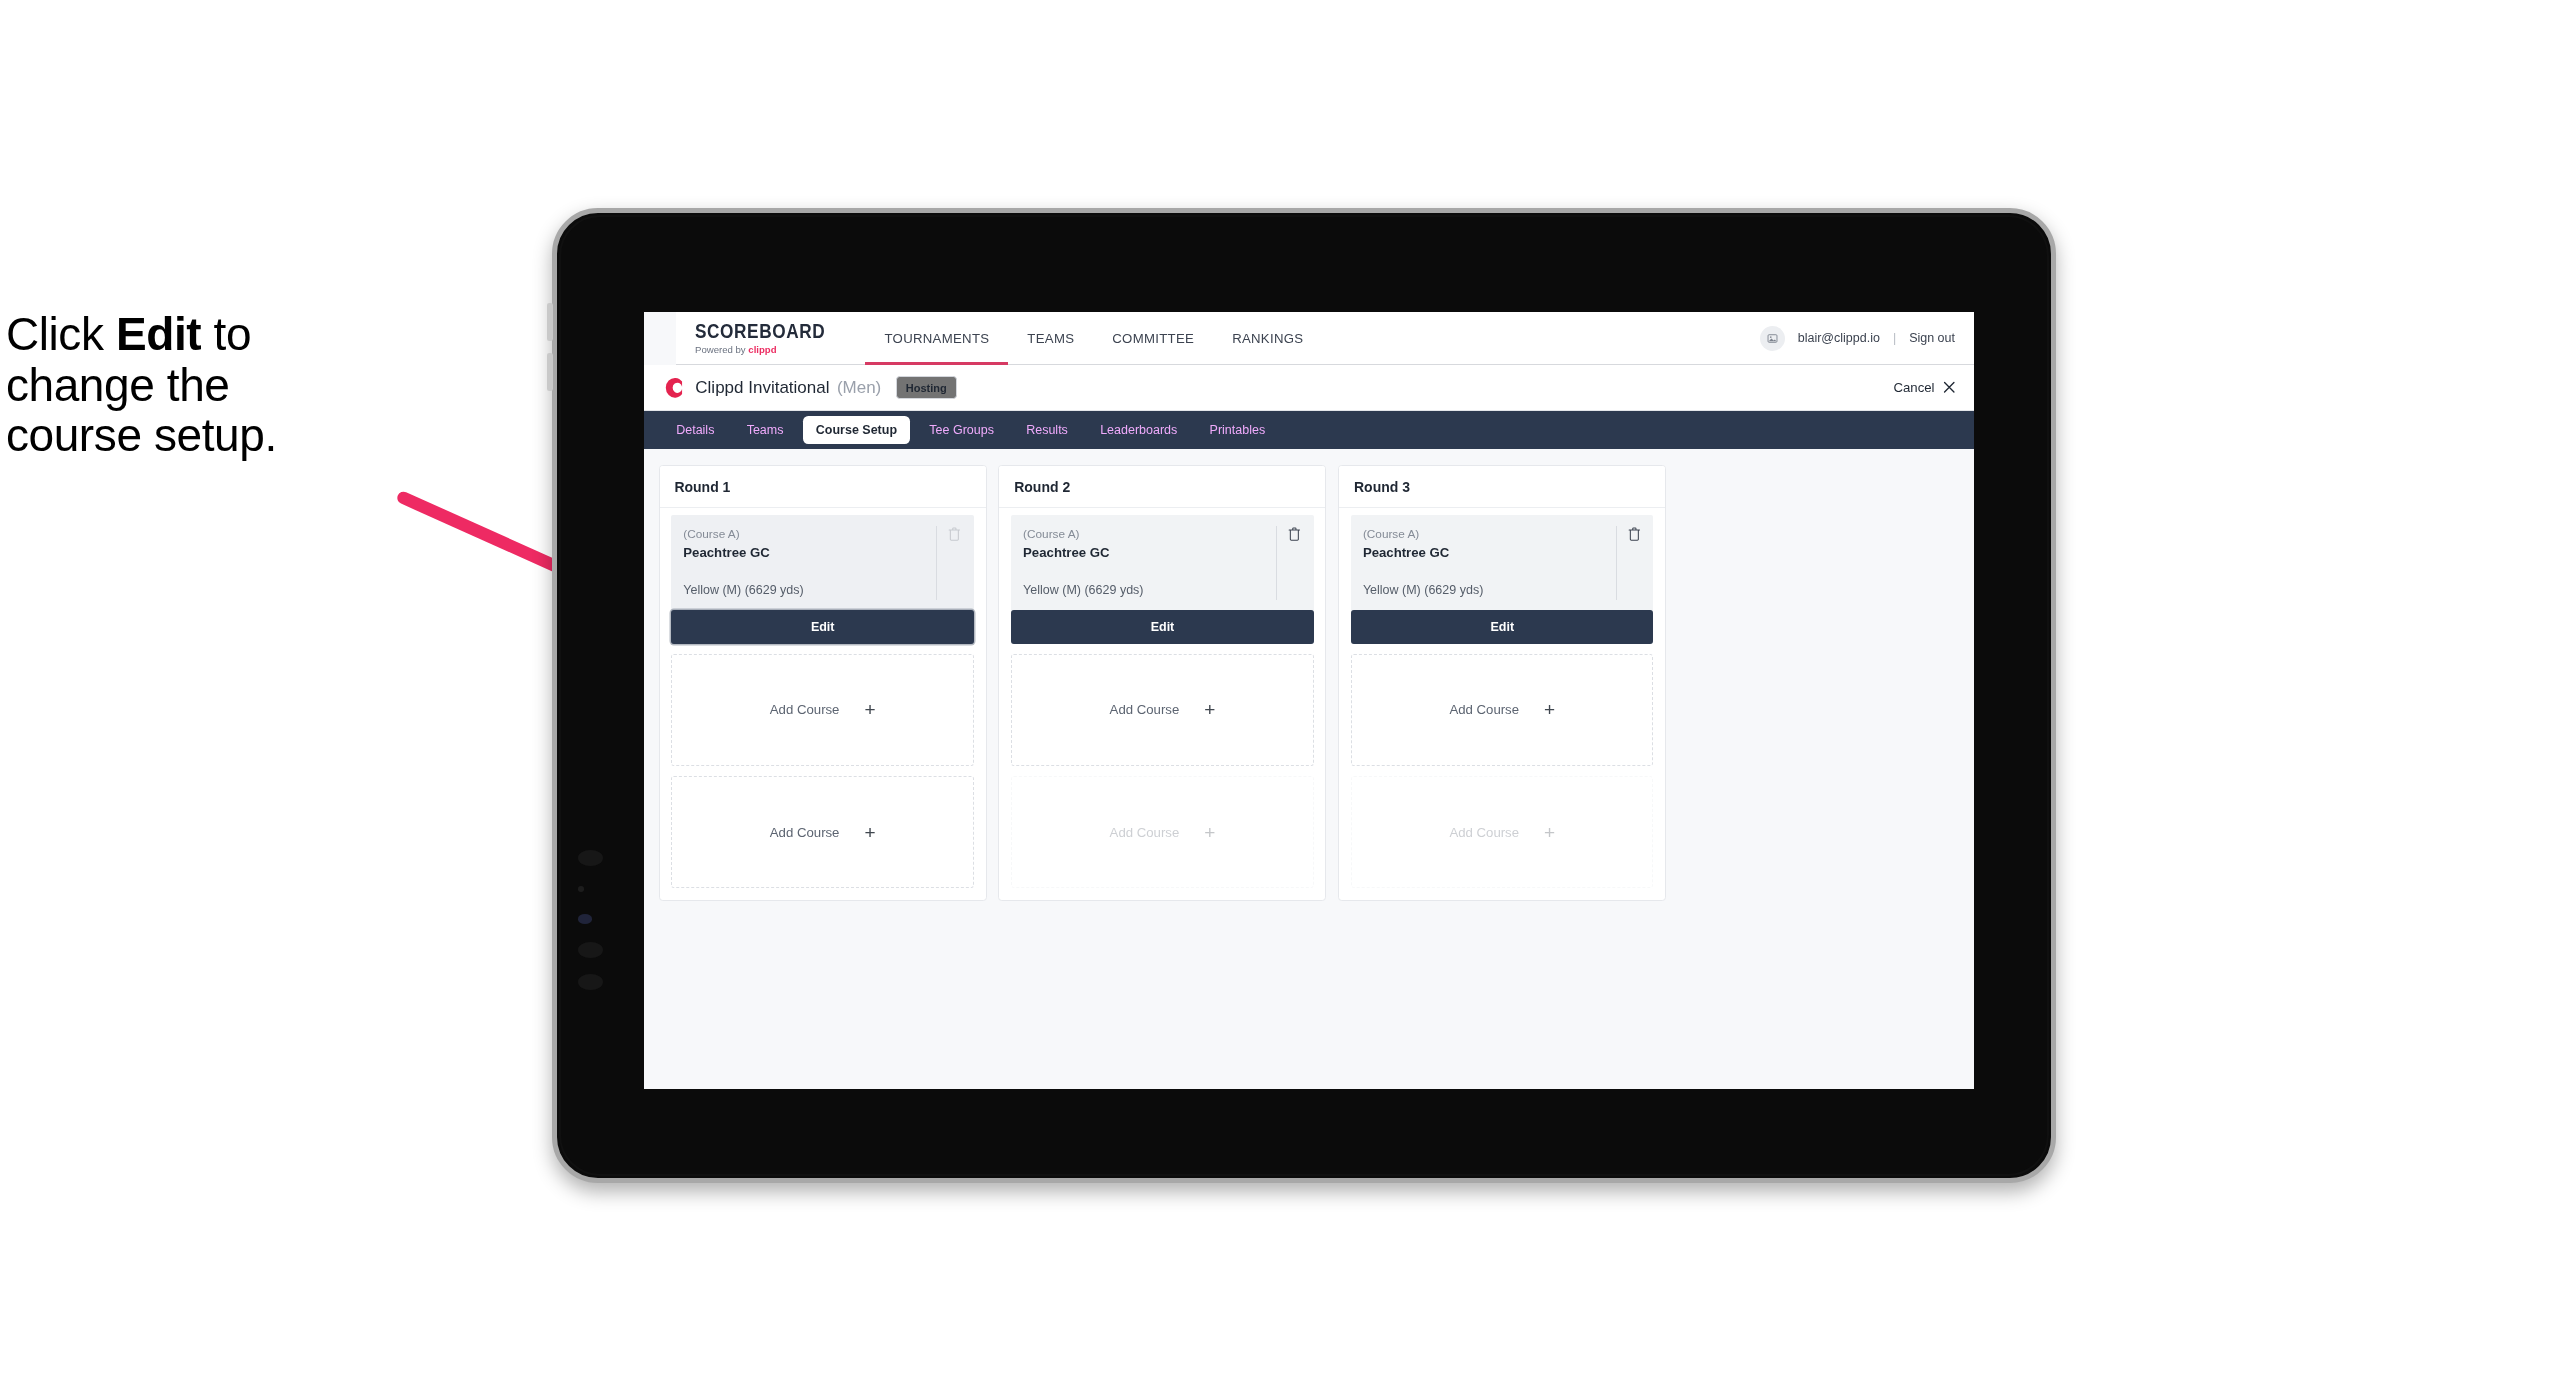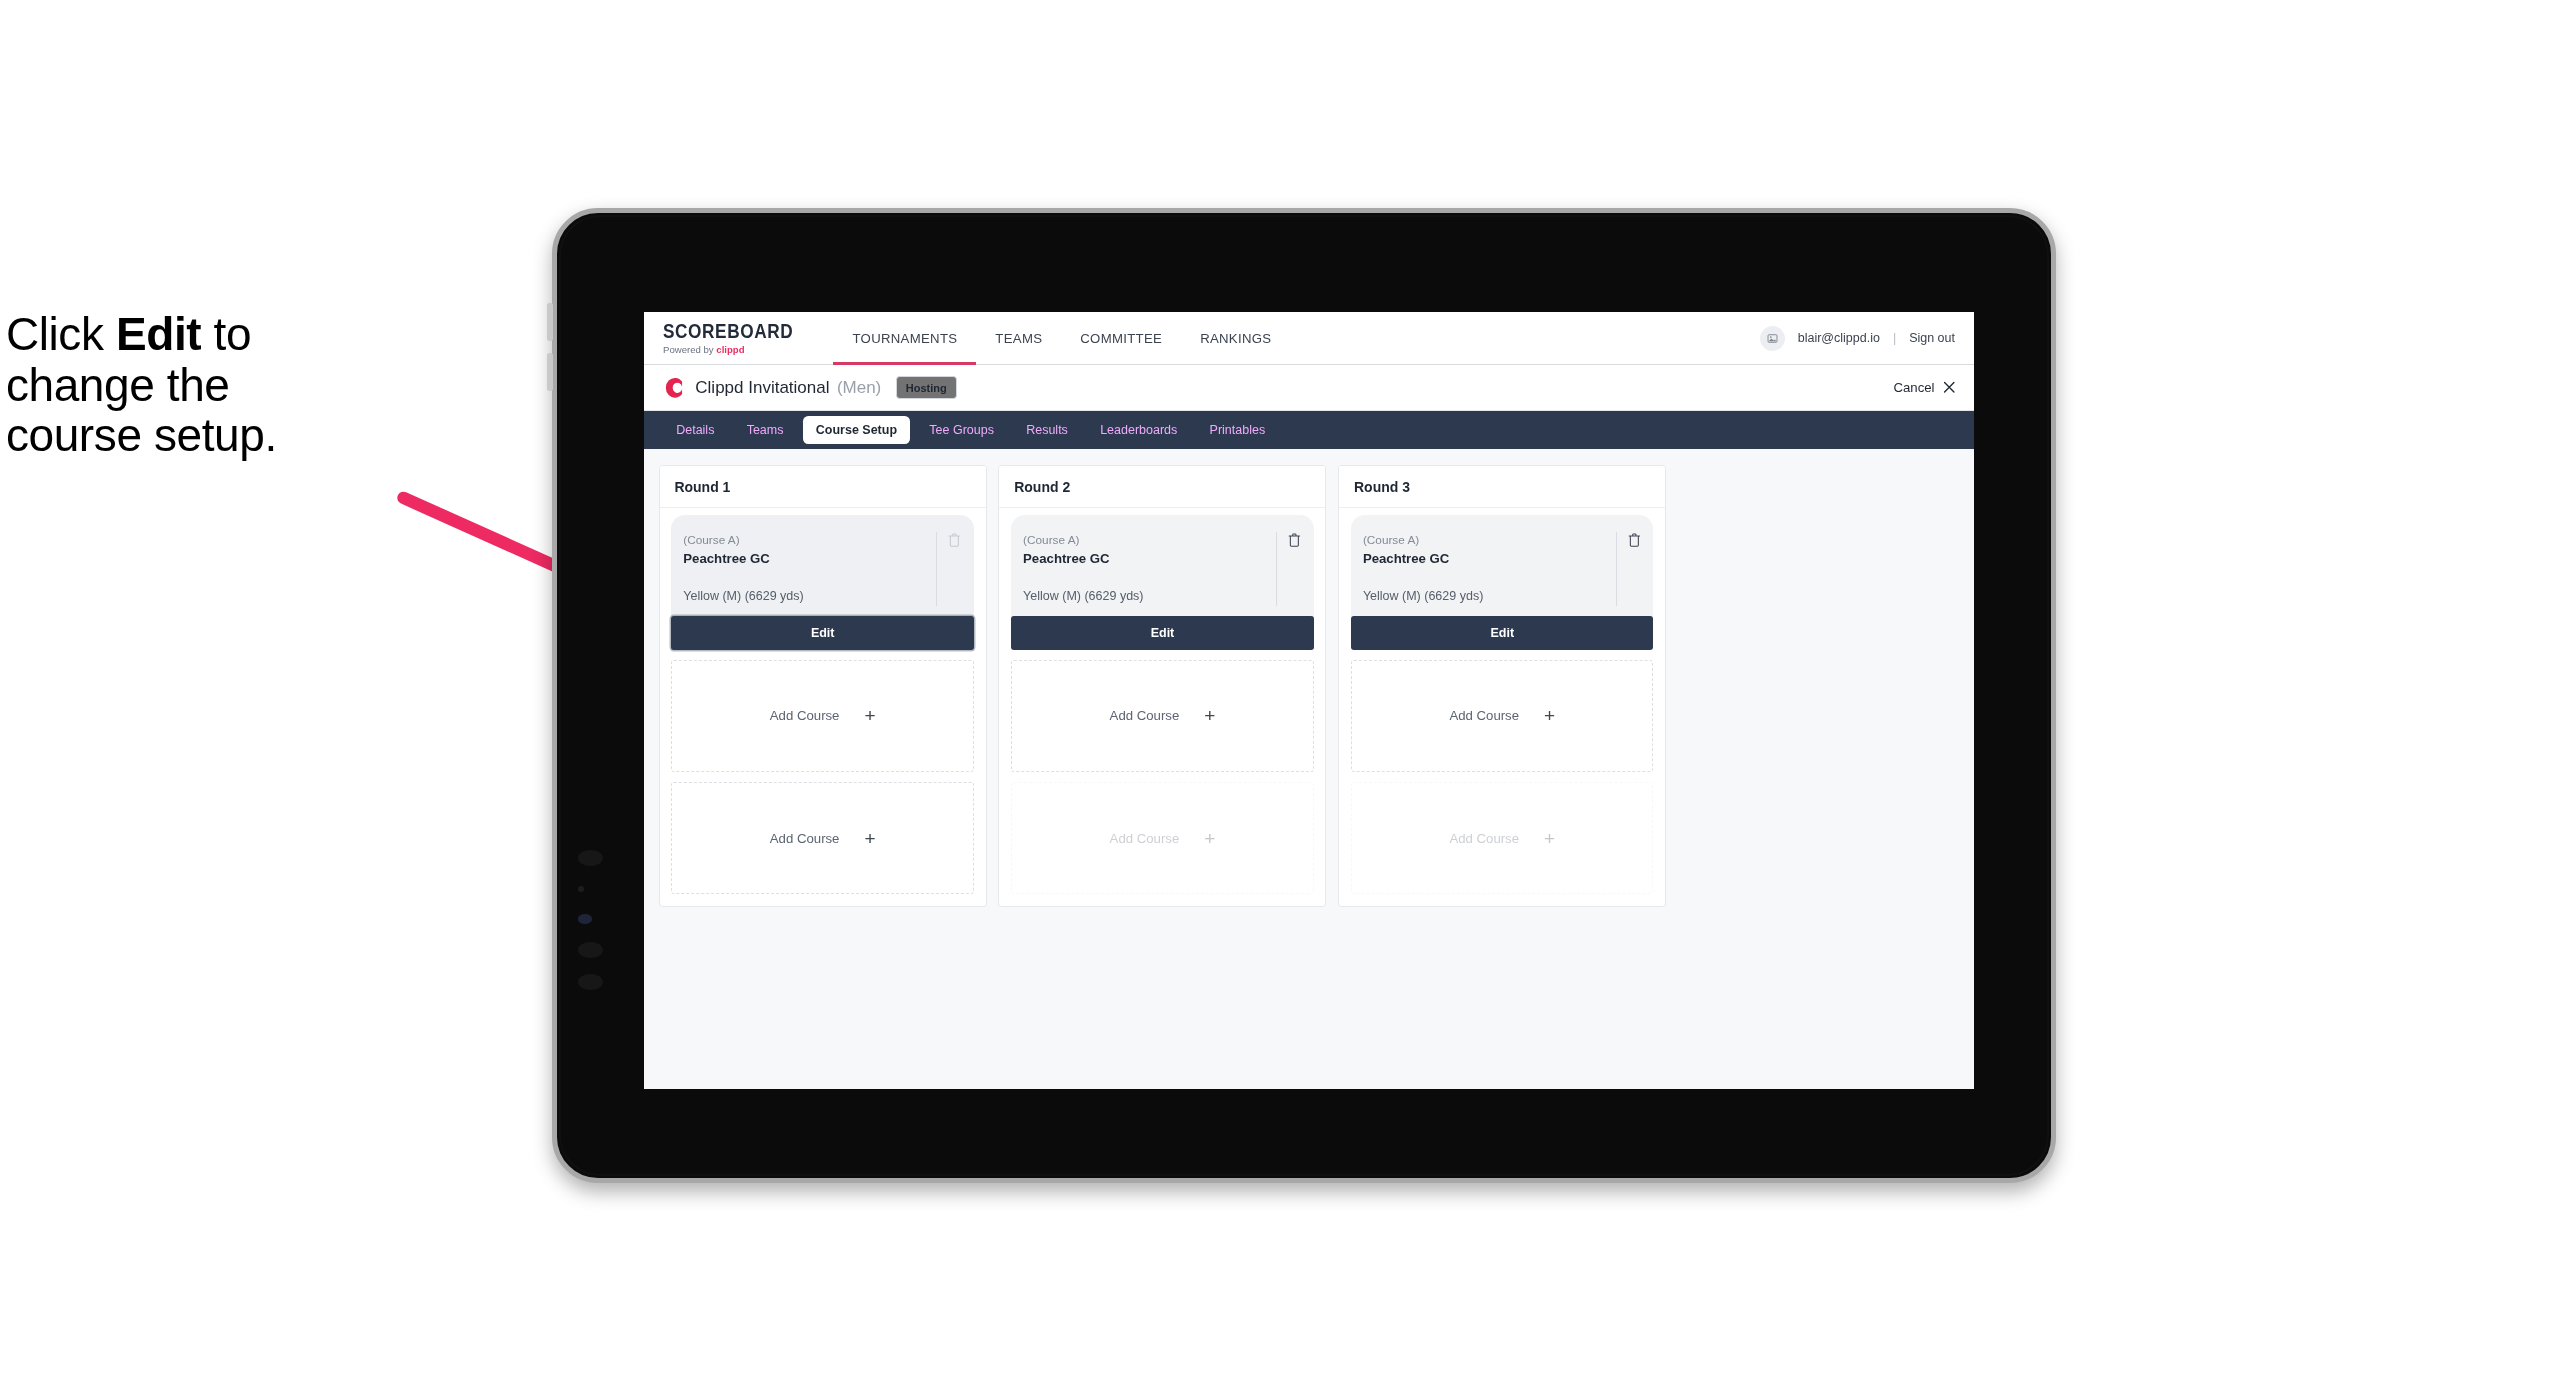--- a/index.html
+++ b/index.html
@@ -96,20 +96,21 @@
   }
 
   
   .topbar {
     height: 53px;
     background: #ffffff;
     display: flex;
     align-items: stretch;
     border-bottom: 0.7px solid #d7d9dd;
     position: relative;
+    margin-left: 32px;
   }
   .brand {
     display: flex;
     flex-direction: column;
     justify-content: center;
     padding: 0 19px 0 19px;
     min-width: 140px;
   }
   .brand-title {
     font-size: 20px;
@@ -265,22 +266,22 @@
     font-weight: bold;
     color: #1f2733;
     border-bottom: 0.7px solid #eceef1;
     background: #ffffff;
   }
   .round-body { padding: 7.4px 11.8px 11.8px 11.8px; }
 
   
   .course-card {
     background: #f1f3f5;
-    border-radius: 14px;
-    padding: 17px 0 0 0;
+    border-radius: 2px;
+    padding: 11px 0 0 0;
     margin-bottom: 10.3px;
   }
   .course-top {
     display: flex;
     align-items: flex-start;
     padding: 0 11.8px;
   }
   .course-meta { flex: 1 1 auto; }
   .course-label { font-size: 11.8px; color: #848b96; line-height: 1.45; }
   .course-name  { font-size: 13.2px; color: #1f2733; font-weight: bold; line-height: 1.5; }

